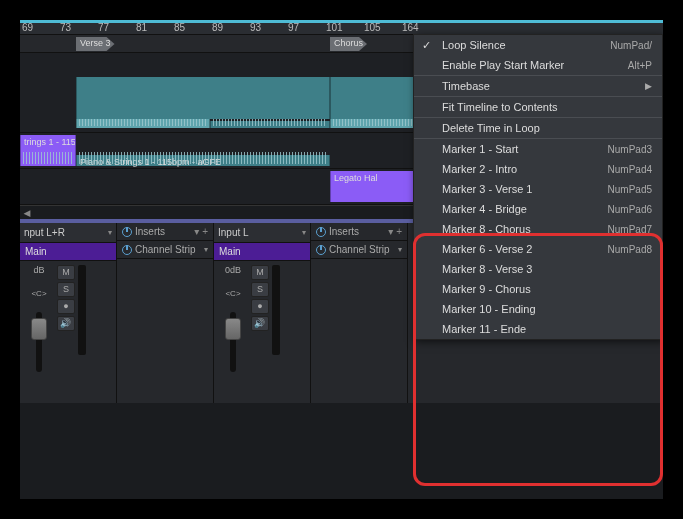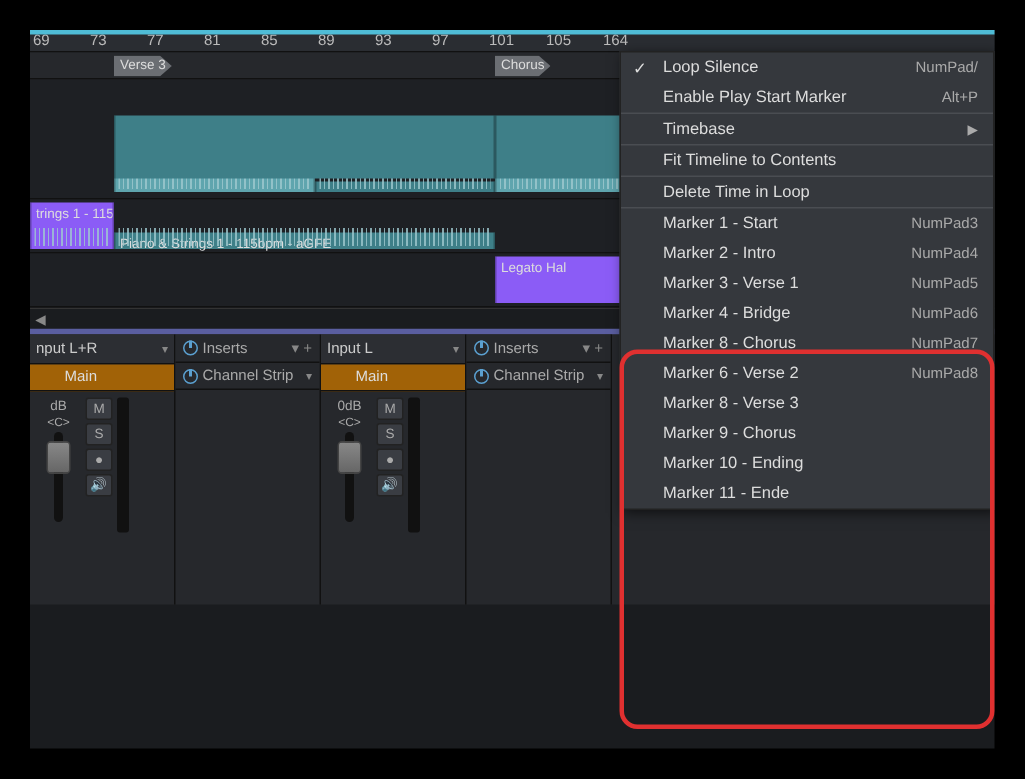--- a/index.html
+++ b/index.html
@@ -18,26 +18,26 @@
 .clip.teal-light { background: #5fa5ae; font-style: italic; }
 .clip.dark { background: #8b5cf6; }
 .clip-label { font-size: 9px; color: #ddd; padding: 2px 3px; white-space: nowrap; overflow: hidden; }
 .waveform { position: absolute; bottom: 2px; left: 2px; right: 2px; height: 12px; background: repeating-linear-gradient(90deg, #9fc9cf 0 1px, transparent 1px 3px); opacity: 0.8; }
 .scroll-bar { height: 14px; background: #1a1c1f; border-top: 1px solid #333; display: flex; align-items: center; }
 .scroll-btn { width: 14px; height: 14px; color: #888; font-size: 9px; text-align: center; line-height: 14px; }
 .divider { height: 4px; background: #5a5ea0; }
 .mixer { display: flex; height: 180px; background: #26282c; }
 .channel { width: 97px; border-right: 1px solid #111; display: flex; flex-direction: column; }
 .ch-header { background: #2c2e33; padding: 4px; font-size: 10px; color: #ccc; border-bottom: 1px solid #111; display: flex; align-items: center; gap: 3px; }
-.ch-main { background: #a16207; padding: 3px 23px; font-size: 10px; color: #ddd; border-bottom: 1px solid #111; }
+.ch-main { background: #4c1d95; padding: 3px 5px; font-size: 10px; color: #ddd; border-bottom: 1px solid #111; }
 .ch-inserts { background: #26282c; padding: 3px 5px; font-size: 10px; color: #aaa; border-bottom: 1px solid #111; display: flex; align-items: center; gap: 3px; }
 .power-icon { width: 10px; height: 10px; border: 1px solid #5ba0d0; border-radius: 50%; position: relative; }
 .power-icon::after { content: ''; position: absolute; top: -1px; left: 3px; width: 2px; height: 5px; background: #5ba0d0; }
 .ch-strip { flex: 1; display: flex; padding: 4px; gap: 3px; }
-.fader-col { width: 30px; display: flex; flex-direction: column; align-items: center; gap: 2px; }
+.fader-col { width: 30px; display: flex; flex-direction: column; align-items: center; gap: 14px; }
 .db-label { font-size: 9px; color: #aaa; }
 .arrow-lr { font-size: 8px; color: #aaa; }
 .fader-track { width: 6px; height: 60px; background: #111; border-radius: 3px; position: relative; }
 .fader-knob { width: 16px; height: 22px; background: linear-gradient(#888,#666); border-radius: 3px; position: absolute; left: -5px; top: 6px; border: 1px solid #444; }
 .btn-col { display: flex; flex-direction: column; gap: 2px; }
 .ch-btn { width: 18px; height: 15px; background: #3a3d43; border: 1px solid #222; color: #aaa; font-size: 9px; text-align: center; line-height: 13px; border-radius: 2px; }
 .meter { width: 8px; height: 90px; background: #111; border-radius: 2px; }
 .ctx-menu { position: absolute; top: 34px; right: 20px; width: 250px; background: #35383d; border: 1px solid #222; box-shadow: 2px 2px 8px rgba(0,0,0,0.6); z-index: 10; font-size: 11px; color: #ddd; }
 .ctx-item { display: flex; justify-content: space-between; align-items: center; padding: 4px 10px 4px 28px; position: relative; }
 .ctx-item.sep { border-bottom: 1px solid #4a4d52; }

